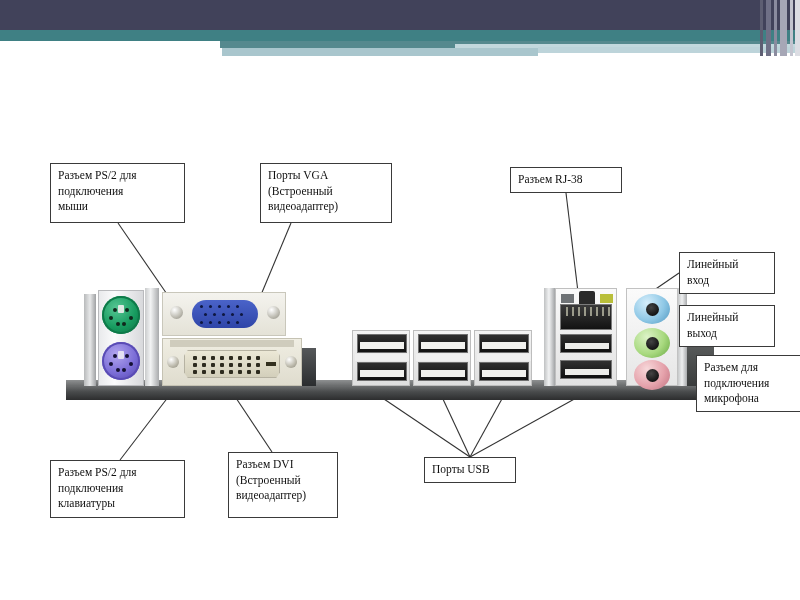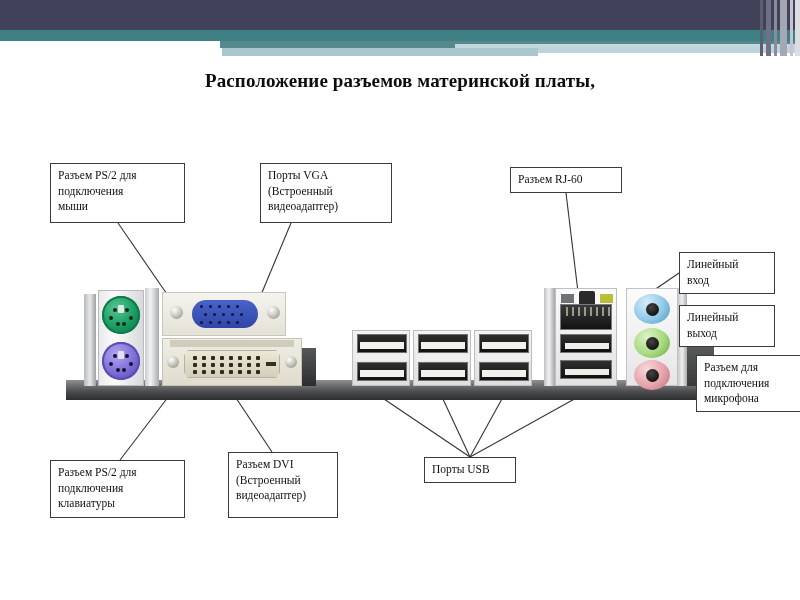--- a/index.html
+++ b/index.html
@@ -165,21 +165,20 @@
   <div class="hdr-lt1"></div>
   <div class="hdr-lt3"></div>
   <div class="vst a"></div>
   <div class="vst b"></div>
   <div class="vst c"></div>
   <div class="vst d"></div>
   <div class="vst e"></div>
   <div class="vst f"></div>
 
   <div class="title">
-    <div>Расположение разъемов материнской платы,</div>
   </div>
 
   <svg id="lines" viewBox="0 0 800 600">
       <line x1="118" y1="223" x2="171" y2="300" stroke="#333" stroke-width="1.1"></line>
       <line x1="291" y1="223" x2="258" y2="302" stroke="#333" stroke-width="1.1"></line>
       <line x1="566" y1="193" x2="578" y2="292" stroke="#333" stroke-width="1.1"></line>
       <line x1="679" y1="273" x2="644" y2="297" stroke="#333" stroke-width="1.1"></line>
       <line x1="679" y1="326" x2="644" y2="332" stroke="#333" stroke-width="1.1"></line>
       <line x1="672" y1="380" x2="646" y2="368" stroke="#333" stroke-width="1.1"></line>
       <line x1="120" y1="460" x2="172" y2="392" stroke="#333" stroke-width="1.1"></line>
@@ -341,21 +340,21 @@
     <div class="rightboard"></div>
   </div>
 
   <div id="callouts">
       <div class="box" style="left: 50px; top: 163px; width: 135px; height: 60px;">Разъем PS/2  для
 подключения
 мыши</div>
       <div class="box" style="left: 260px; top: 163px; width: 132px; height: 60px;">Порты VGA
 (Встроенный
 видеоадаптер)</div>
-      <div class="box" style="left: 510px; top: 167px; width: 112px; height: 26px;">Разъем RJ-60</div>
+      <div class="box" style="left: 510px; top: 167px; width: 112px; height: 26px;">Разъем RJ-38</div>
       <div class="box" style="left: 679px; top: 252px; width: 96px; height: 42px;">Линейный
 вход</div>
       <div class="box" style="left: 679px; top: 305px; width: 96px; height: 42px;">Линейный
 выход</div>
       <div class="box" style="left: 672px; top: 355px; width: 107px; height: 57px; margin-left: 24px;">Разъем для
 подключения
 микрофона</div>
       <div class="box" style="left: 50px; top: 460px; width: 135px; height: 58px;">Разъем PS/2  для
 подключения
 клавиатуры</div>

